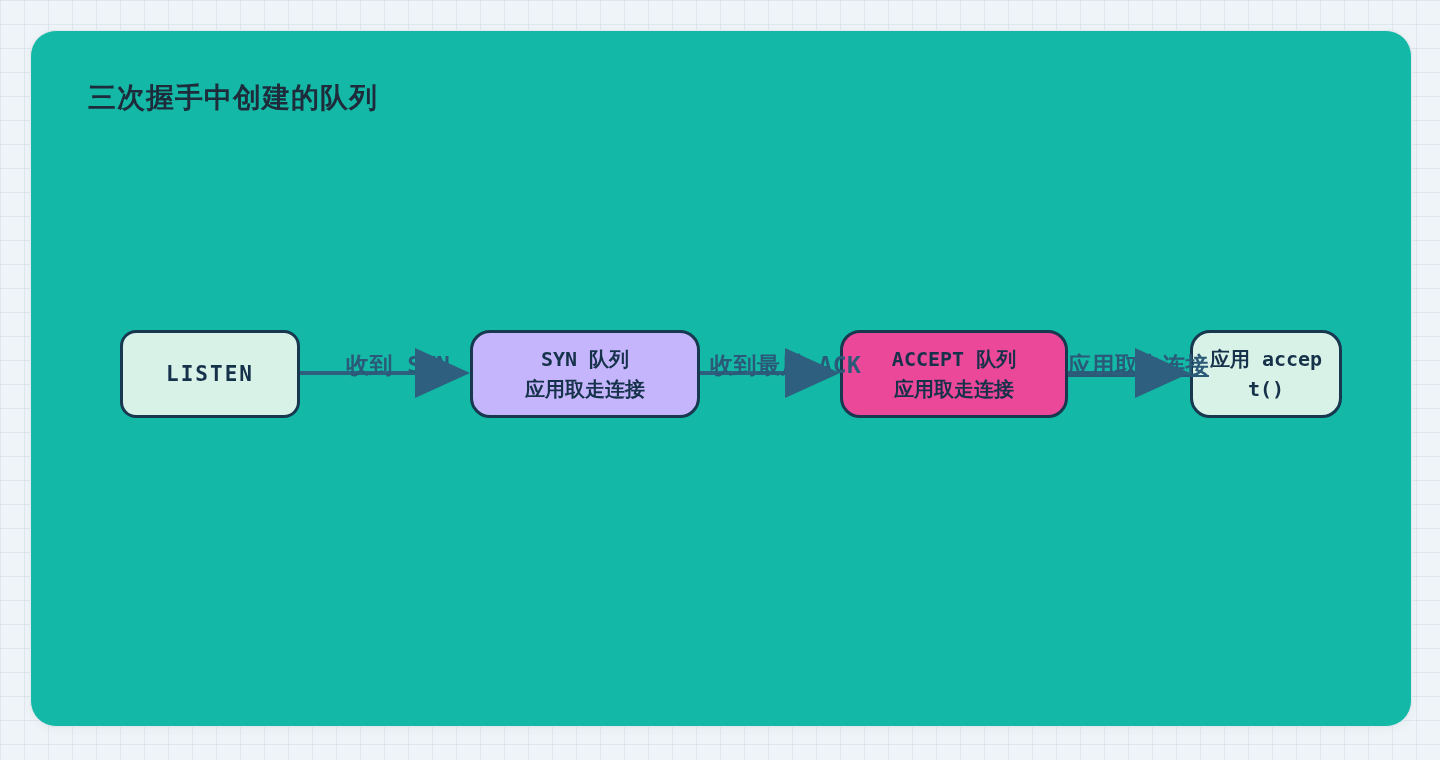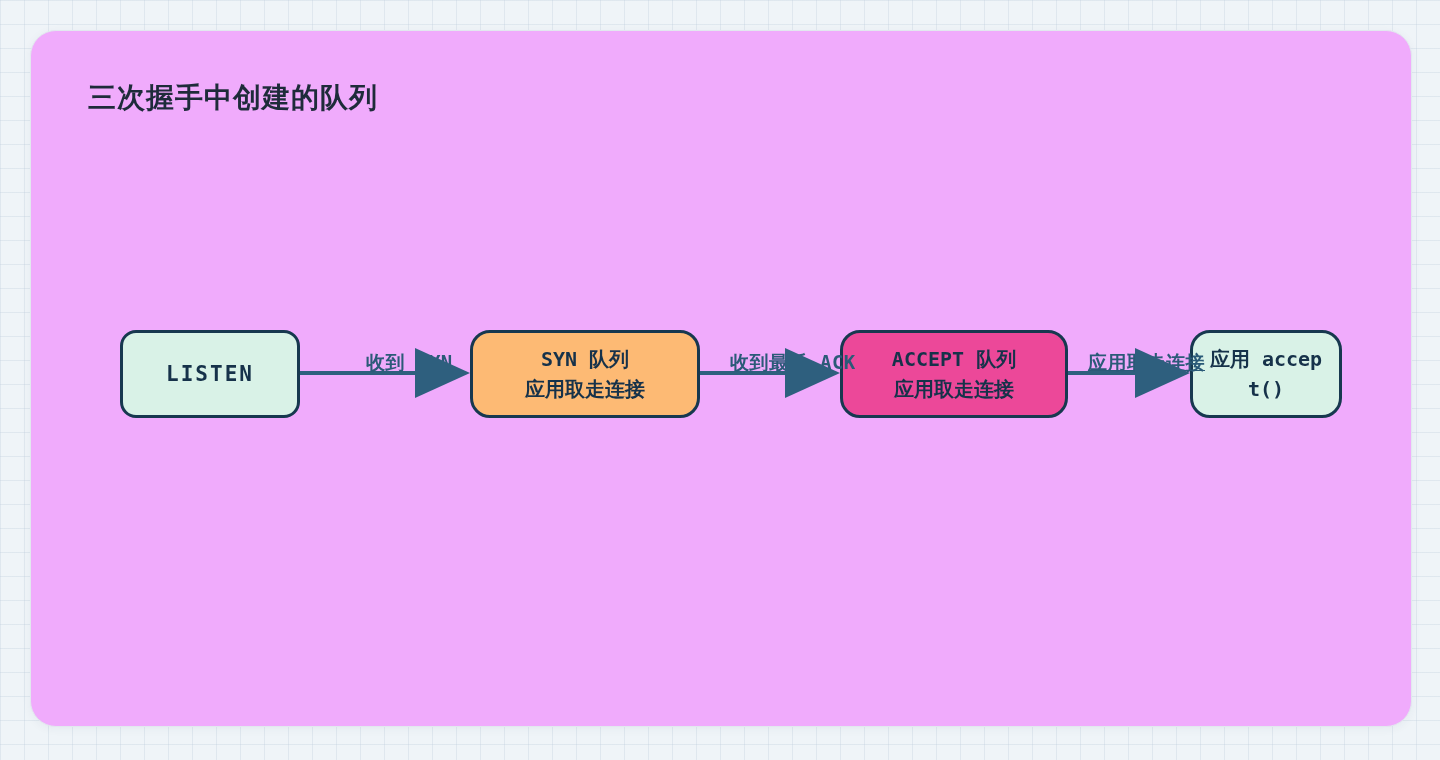--- a/index.html
+++ b/index.html
@@ -11,21 +11,21 @@
     background-image:
       repeating-linear-gradient(to right,  rgba(193,207,221,0.35) 0 1px, transparent 1px 24px),
       repeating-linear-gradient(to bottom, rgba(193,207,221,0.35) 0 1px, transparent 1px 24px);
     overflow: hidden;
   }
 
   .card {
     position: absolute;
     left: 30px; top: 30px;
     width: 1382px; height: 697px;
-    background: #f0abfc;
+    background: #14b8a6;
     border: 1px solid #e2e8ef;
     border-radius: 26px;
     box-shadow: 0 2px 10px rgba(40,60,80,0.05);
   }
 
   .title {
     position: absolute;
     left: 57px; top: 48px;
     font-size: 28px;
     font-weight: bold;
@@ -45,21 +45,21 @@
     align-items: center;
     justify-content: center;
     font-weight: bold;
     font-size: 20px;
     line-height: 30px;
     color: #16324a;
     text-align: center;
     white-space: nowrap;
   }
   .node-listen   { left: 120px;  width: 180px; background: #d9f2e7; letter-spacing: 2px; font-size: 21px; border-radius: 16px; }
-  .node-syn      { left: 470px;  width: 230px; background: #fdba74; }
+  .node-syn      { left: 470px;  width: 230px; background: #c4b5fd; }
   .node-accept   { left: 840px;  width: 228px; background: #ec4899; }
   .node-app      { left: 1190px; width: 152px; background: #d9f2e7; }
 
   .edge-line {
     position: absolute;
     top: 371px;
     height: 4px;
     background: #2e5f7e;
     z-index: 0;
   }
@@ -76,27 +76,26 @@
     border-left: 55px solid #2e5f7e;
     z-index: 2;
   }
   .arrowhead-1 { left: 415px;  }
   .arrowhead-2 { left: 785px;  }
   .arrowhead-3 { left: 1135px; }
 
   .edge-label {
     position: absolute;
     top: 350px;
-    font-size: 19px;
+    font-size: 23px;
     font-weight: bold;
     color: #2b5a78;
     white-space: nowrap;
     z-index: 1;
     letter-spacing: 0.5px;
-    margin-left: 20px;
   }
   .edge-label-1 { left: 346px;  }
   .edge-label-2 { left: 710px;  }
   .edge-label-3 { left: 1068px; text-decoration: underline; }
 </style>
 </head>
 <body>
 
 <div class="card">
   <div class="title">三次握手中创建的队列</div>

